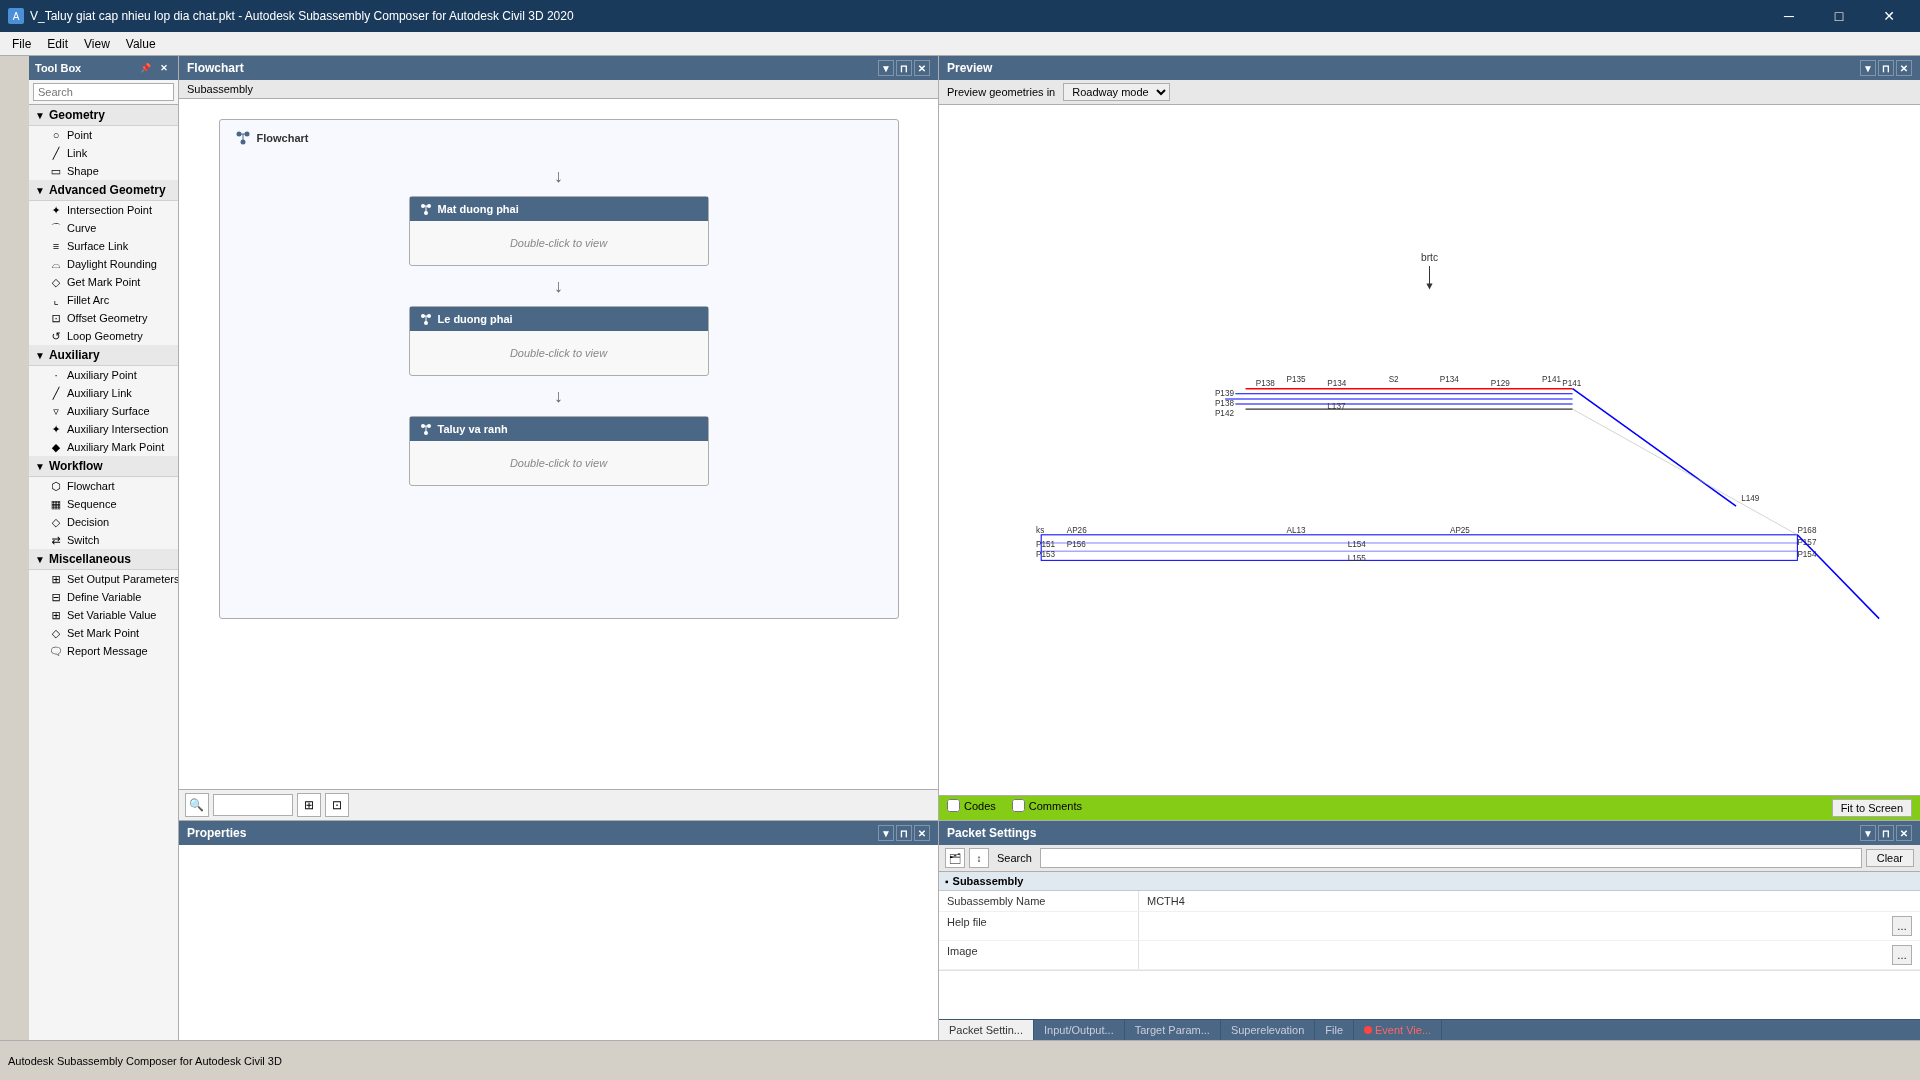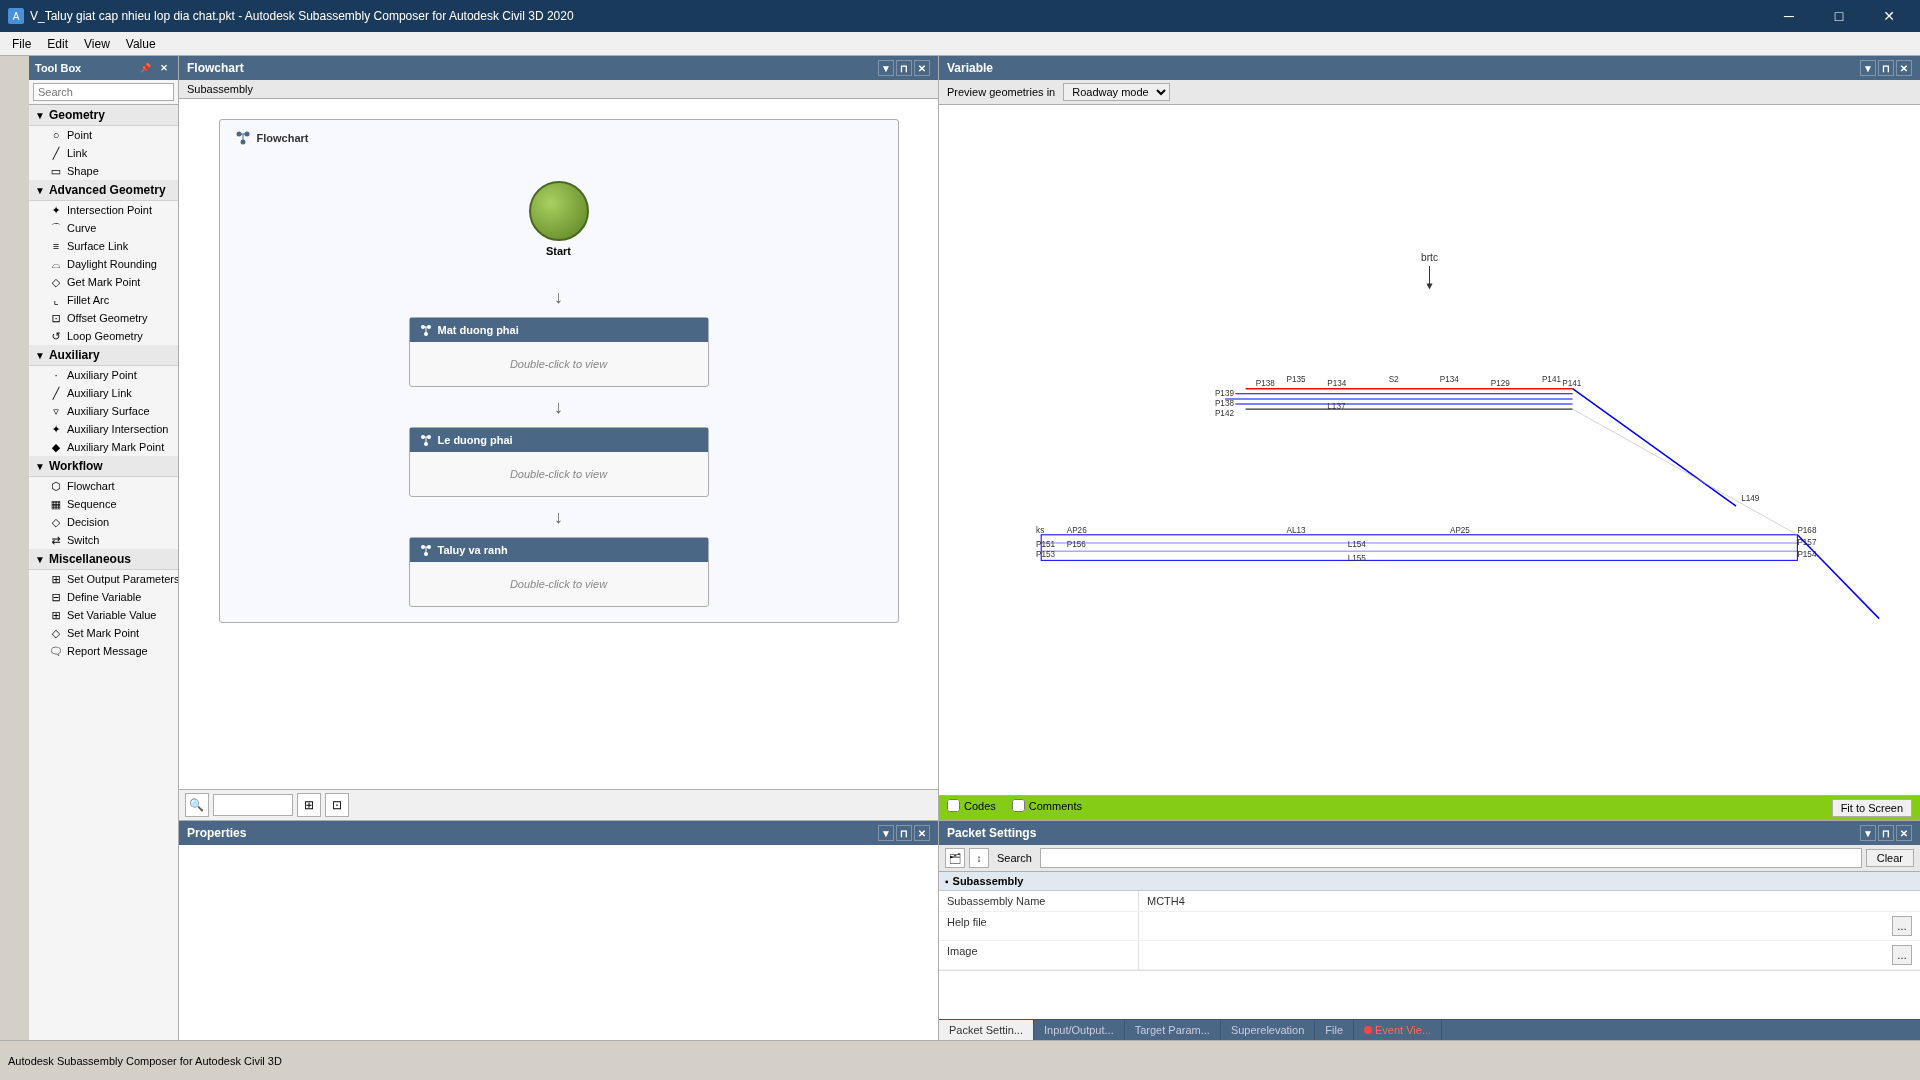--- a/index.html
+++ b/index.html
@@ -320,26 +320,20 @@
                 <svg width="16" height="16" viewBox="0 0 16 16">
                   <circle cx="4" cy="4" r="2.5" fill="#4a6785"></circle>
                   <circle cx="12" cy="4" r="2.5" fill="#4a6785"></circle>
                   <circle cx="8" cy="12" r="2.5" fill="#4a6785"></circle>
                   <line x1="4" y1="4" x2="12" y2="4" stroke="#4a6785" stroke-width="1"></line>
                   <line x1="8" y1="4" x2="8" y2="12" stroke="#4a6785" stroke-width="1"></line>
                 </svg>
                 <span>Flowchart</span>
               </div>
 
-              <div class="node-row">
-                <div class="fc-start-node">
-                  <div class="fc-start-circle"></div>
-                  <div class="fc-start-label">Start</div>
-                </div>
-              </div>
 
               <div class="fc-arrow"></div>
 
               <div class="node-row">
                 <div class="fc-subassembly-node">
                   <div class="fc-node-header">
                     <div class="fc-node-icon">
                       <svg width="14" height="14" viewBox="0 0 14 14">
                         <circle cx="4" cy="4" r="2" fill="white"></circle>
                         <circle cx="10" cy="4" r="2" fill="white"></circle>
@@ -405,21 +399,21 @@
         <div id="flowchart-toolbar">
           <div class="fc-toolbar-btn">🔍</div>
           <div class="fc-zoom-box"></div>
           <div class="fc-toolbar-btn">⊞</div>
           <div class="fc-toolbar-btn">⊡</div>
         </div>
       </div>
 
       <div id="preview-panel">
         <div id="preview-header">
-          <span>Variable</span>
+          <span>Preview</span>
           <div class="header-controls">
             <div class="hc-btn">▼</div>
             <div class="hc-btn">⊓</div>
             <div class="hc-btn">✕</div>
           </div>
         </div>
         <div id="preview-toolbar">
           <span>Preview geometries in</span>
           <select>
             <option>Roadway mode</option>

